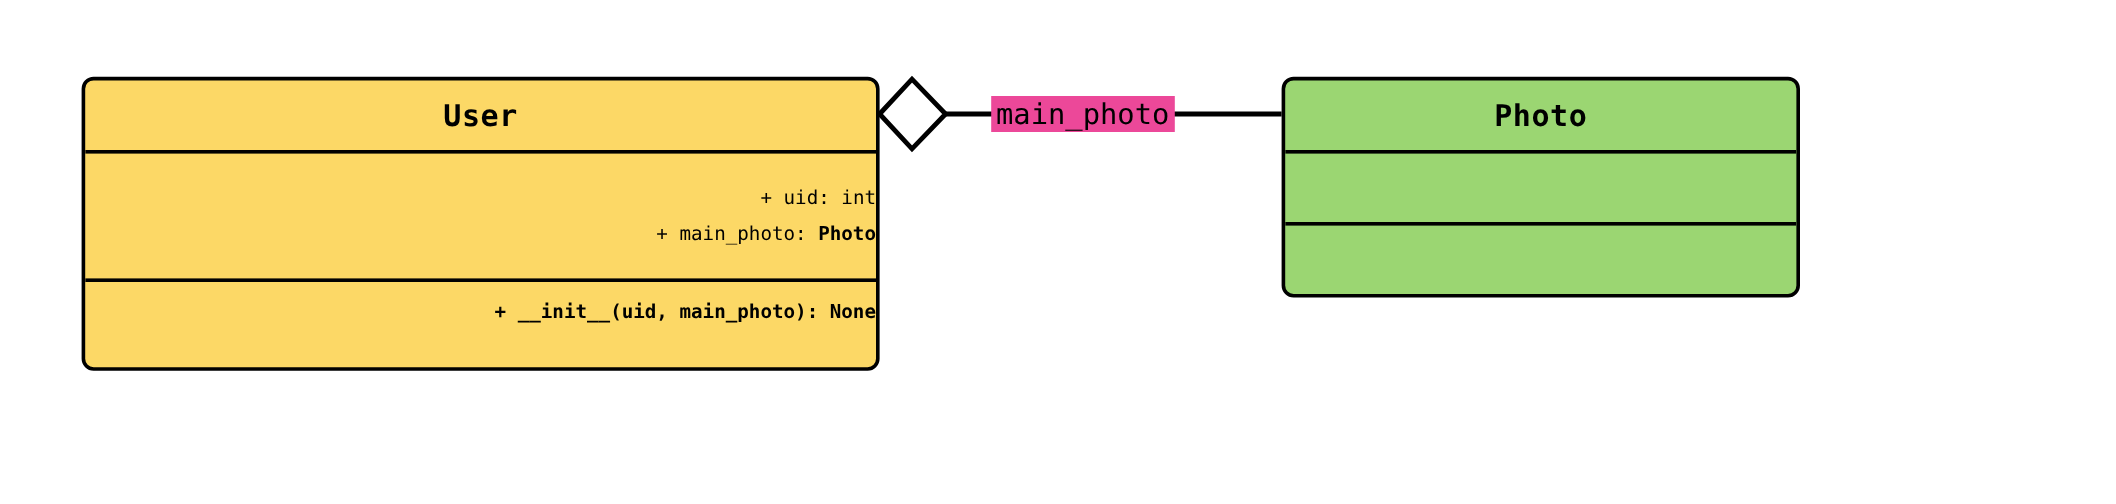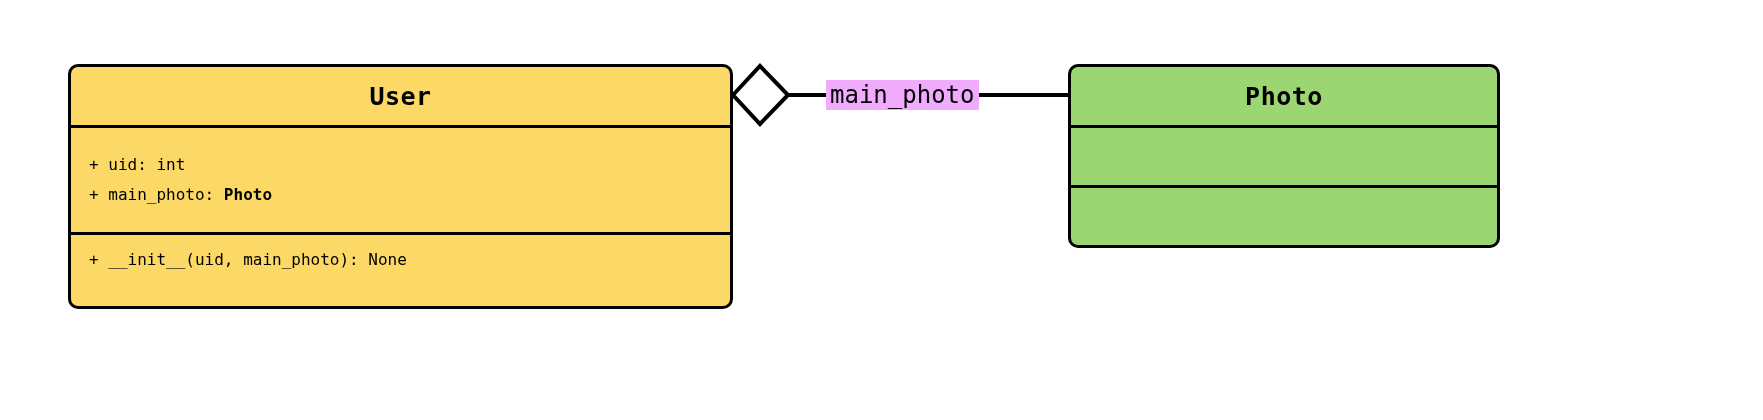--- a/index.html
+++ b/index.html
@@ -29,20 +29,21 @@
     position: absolute;
     box-sizing: border-box;
     border: 3px solid #000000;
     border-radius: 10px;
     overflow: hidden;
     background: #ffffff;
   }
   .uml-compartment {
     box-sizing: border-box;
     position: relative;
+    text-align: right;
   }
   .uml-compartment + .uml-compartment {
     border-top: 3px solid #000000;
   }
   .uml-title {
     display: flex;
     align-items: center;
     justify-content: center;
     font-weight: bold;
     font-size: 25px;
@@ -68,21 +69,21 @@
   
   #user-class {
     left: 68px;
     top: 64px;
     width: 665px;
     height: 245px;
     background: #FCD866;
   }
   #user-class .uml-title { height: 58px; }
   #user-class .uml-attributes { height: 107px; }
-  #user-class .uml-operations { height: 52px; }
+  #user-class .uml-operations { height: 52px; font-weight: bold; }
 
   
   #photo-class {
     left: 1068px;
     top: 64px;
     width: 432px;
     height: 184px;
     background: #9BD672;
   }
   #photo-class .uml-title { height: 58px; }
@@ -99,21 +100,21 @@
     pointer-events: none;
   }
   #assoc-label {
     position: absolute;
     left: 826px;
     top: 80px;
     font-size: 24px;
     line-height: 30px;
     color: #000000;
     white-space: pre;
-    background: #f0abfc;
+    background: #ec4899;
     padding: 0 4px;
   }
 </style>
 </head>
 <body style="background: rgb(255, 255, 255);">
 
 <div id="diagram-canvas">
 
   <div class="uml-class" id="user-class" style="background: rgb(252, 216, 102);">
     <div class="uml-compartment uml-title">User</div>

